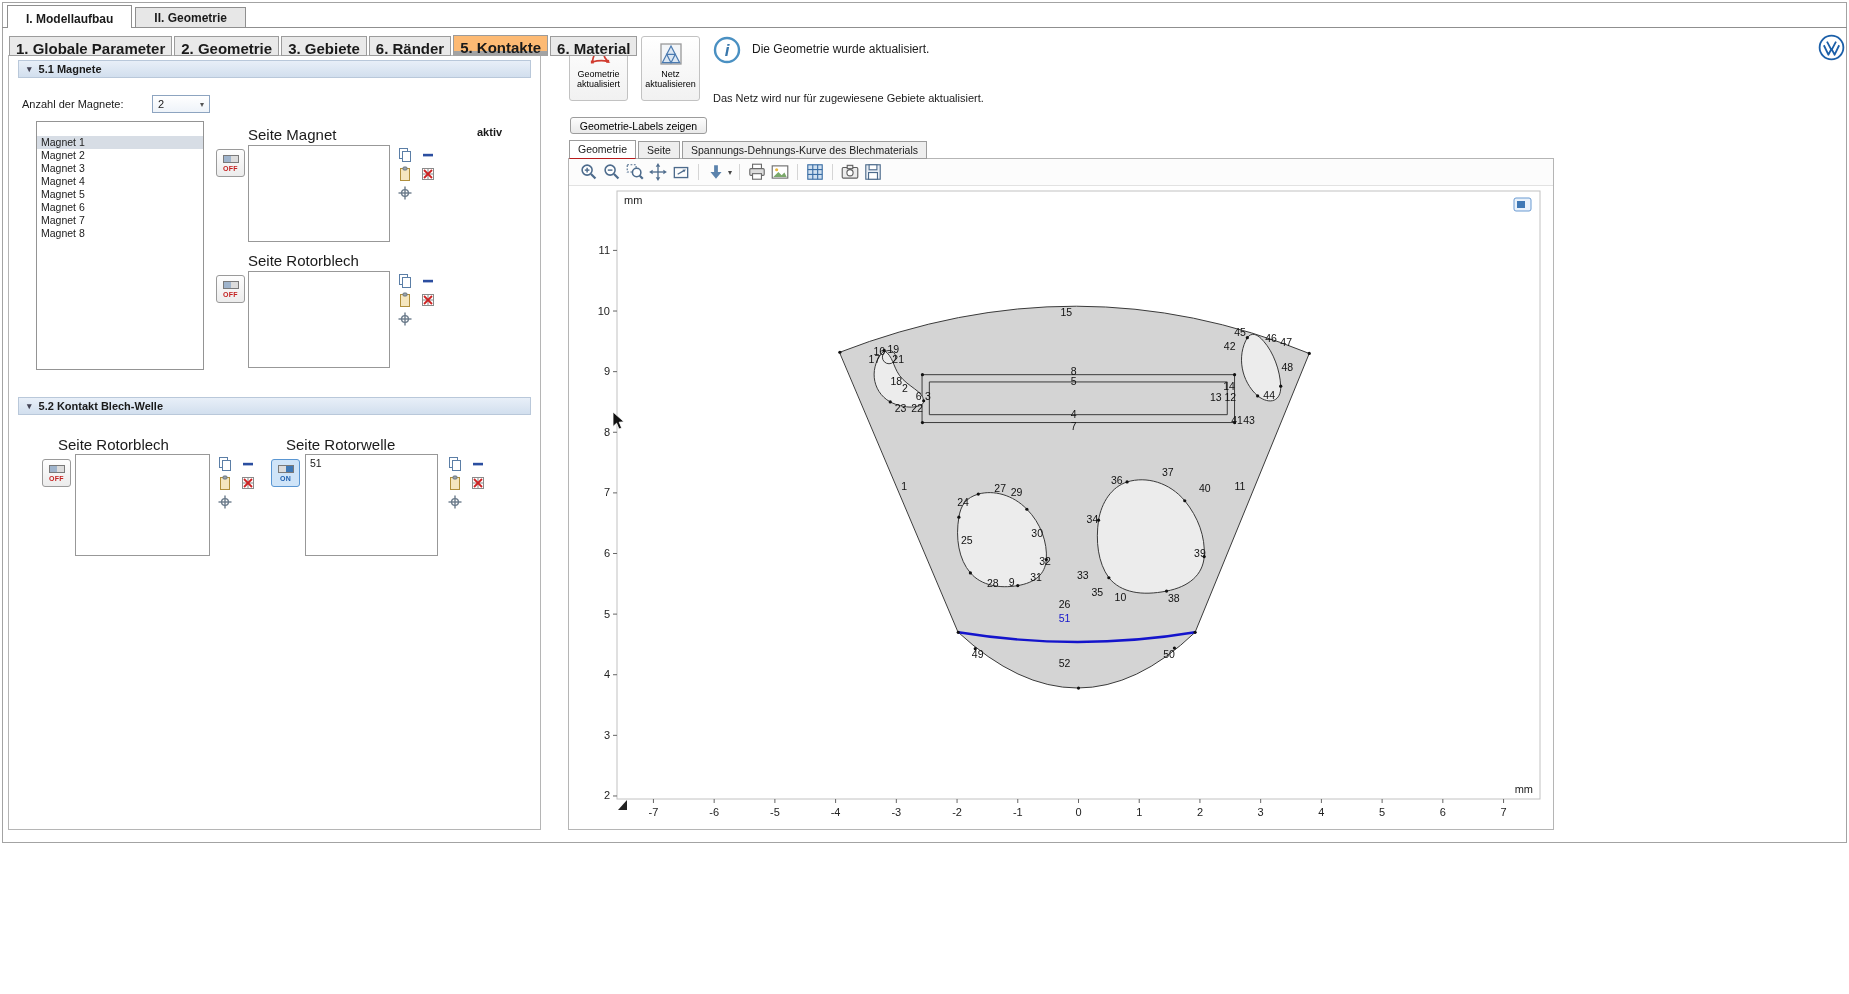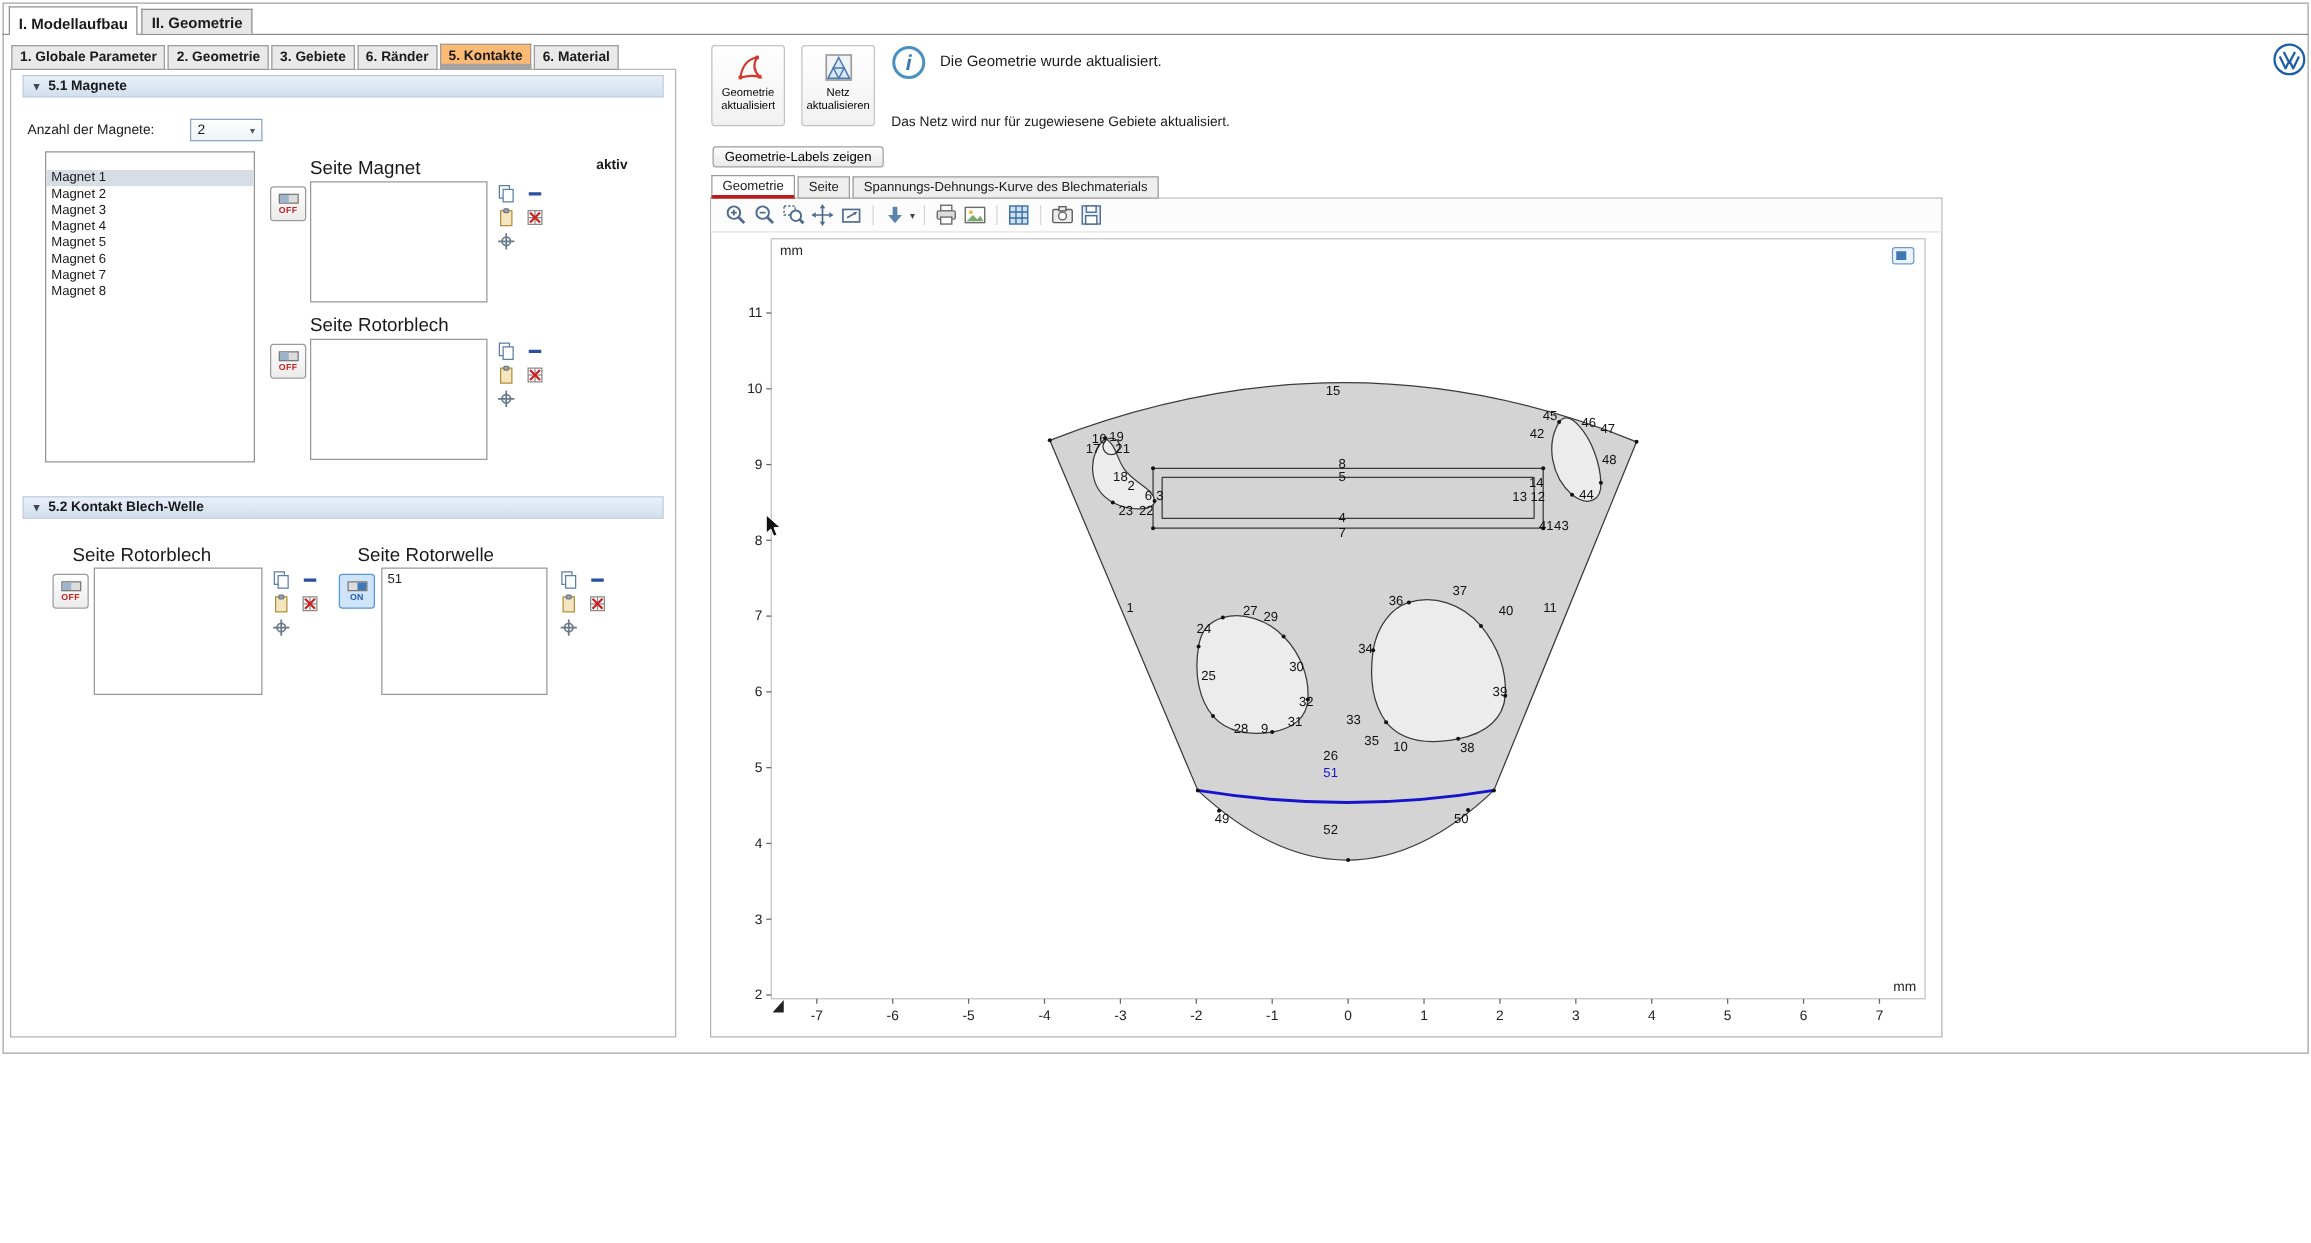--- a/index.html
+++ b/index.html
@@ -1,26 +1,26 @@
 <!DOCTYPE html>
 <html><head>
 <meta charset="utf-8">
 <style>
   html,body{margin:0;padding:0;background:#fff;}
   body{width:1849px;height:994px;position:relative;font-family:"Liberation Sans",sans-serif;color:#1a1a1a;-webkit-font-smoothing:antialiased;}
   #root{position:absolute;inset:0;}
   .frame{position:absolute;left:2px;top:2px;width:1843px;height:839px;border:1px solid #a3a3a3;pointer-events:none;}
   
   .maintabs{position:absolute;left:2px;top:5px;width:1845px;height:23px;border-bottom:1px solid #8f8f8f;box-sizing:border-box;display:flex;align-items:flex-end;gap:3px;padding-left:5px;z-index:5;}
-  .mtab{box-sizing:border-box;border:1px solid #8f8f8f;border-bottom:none;background:#e7e7e7;font-weight:700;font-size:12px;padding:3px 7px 0;height:20px;white-space:nowrap;}
+  .mtab{box-sizing:border-box;border:1px solid #8f8f8f;border-bottom:none;background:#e7e7e7;font-weight:700;font-size:12px;padding:3px 18px 0;height:20px;white-space:nowrap;}
   .mtab.active{background:#fff;height:23px;margin-bottom:-1px;padding-top:6px;position:relative;z-index:6;}
   
   .left-panel{position:absolute;left:8px;top:55px;width:531px;height:773px;border:1px solid #b5b5b5;background:#fff;}
   .subtabs{position:absolute;left:9px;top:35px;height:21px;display:flex;gap:2px;align-items:flex-end;z-index:7;}
-  .stab{box-sizing:border-box;border:1px solid #9c9c9c;background:#e9e9e9;font-size:11px;font-weight:700;padding:3px 6px 0;height:20px;white-space:nowrap;}
+  .stab{box-sizing:border-box;border:1px solid #9c9c9c;background:#e9e9e9;font-size:15px;font-weight:700;padding:3px 6px 0;height:20px;white-space:nowrap;}
   .stab.active{background:#fdba74;height:21px;border-bottom:5px solid #a3a3a3;position:relative;z-index:8;}
   .sec-hdr{position:absolute;left:9px;width:513px;height:18px;background:linear-gradient(#e8eff8,#d2dfee);border:1px solid #b9c8da;box-sizing:border-box;font-size:11px;font-weight:700;display:flex;align-items:center;gap:7px;padding:0 8px;}
   .tri{font-size:9px;color:#445;}
   .count-label{position:absolute;left:13px;top:42px;font-size:11px;}
   .count-select{position:absolute;left:143px;top:39px;width:58px;height:18px;border:1px solid #8da4c0;background:linear-gradient(#ffffff,#eef3f9);box-sizing:border-box;font-size:11px;display:flex;align-items:center;justify-content:space-between;padding:0 5px;}
   .caret{font-size:8px;color:#555;}
   .mlist{position:absolute;left:27px;top:65px;width:168px;height:249px;border:1px solid #949494;background:#fff;overflow:hidden;box-sizing:border-box;}
   .mitem{height:13px;line-height:13px;font-size:10.5px;padding-left:4px;}
   .mitem.selected{background:#d7dde5;margin-top:14px;}
   .col-label{position:absolute;font-size:15px;text-align:left;}
@@ -39,21 +39,21 @@
   .sel-icons{position:absolute;display:grid;grid-template-columns:16px 16px;gap:3px 7px;width:40px;}
   .sicon{width:16px;height:16px;}
   
   .bigbtn{position:absolute;width:59px;height:65px;border:1px solid #c2c2c2;border-radius:3px;background:linear-gradient(#ffffff,#f1f1f1);display:flex;flex-direction:column;align-items:center;padding-top:5px;box-sizing:border-box;font-size:9px;text-align:center;line-height:10px;gap:3px;font-family:inherit;}
   .info-ic{position:absolute;left:713px;top:36px;}
   .info-text1{position:absolute;left:752px;top:42px;font-size:12px;}
   .info-text2{position:absolute;left:713px;top:92px;font-size:11px;}
   .labels-btn{position:absolute;left:570px;top:117px;width:137px;height:17px;border:1px solid #9c9c9c;border-radius:3px;background:linear-gradient(#fdfdfd,#e9e9e9);font-size:10.5px;display:flex;align-items:center;justify-content:center;box-sizing:border-box;font-family:inherit;}
   .gtabs{position:absolute;left:569px;top:140px;height:19px;display:flex;gap:2px;align-items:flex-end;z-index:7;}
   .gtab{box-sizing:border-box;border:1px solid #9c9c9c;background:#eeeeee;font-size:10.5px;padding:2px 8px 0;height:18px;white-space:nowrap;}
-  .gtab.active{background:#fff;height:19px;border-bottom:3px solid #b91c1c;position:relative;z-index:8;}
+  .gtab.active{background:#fff;height:19px;border-bottom:1px solid #b91c1c;position:relative;z-index:8;}
   .canvas{position:absolute;left:568px;top:158px;width:986px;height:672px;border:1px solid #b5b5b5;background:#fff;box-sizing:border-box;}
   .gtoolbar{position:absolute;left:0;top:0;right:0;height:26px;border-bottom:1px solid #e2e2e2;display:flex;align-items:center;gap:3px;padding-left:10px;background:#fcfcfc;}
   .ticon{width:20px;height:20px;}
   .tsep{width:1px;height:16px;background:#d5d5d5;margin:0 4px;}
   .tcaret{font-size:8px;color:#444;margin-left:-1px;}
   #plot-svg{position:absolute;left:4px;top:28px;}
   .cursor{position:absolute;left:43px;top:252px;z-index:9;}
   .vwlogo{position:absolute;left:1818px;top:34px;width:27px;height:27px;}
   svg text{font-family:"Liberation Sans",sans-serif;}
   .tick{font-size:11px;fill:#222;}

